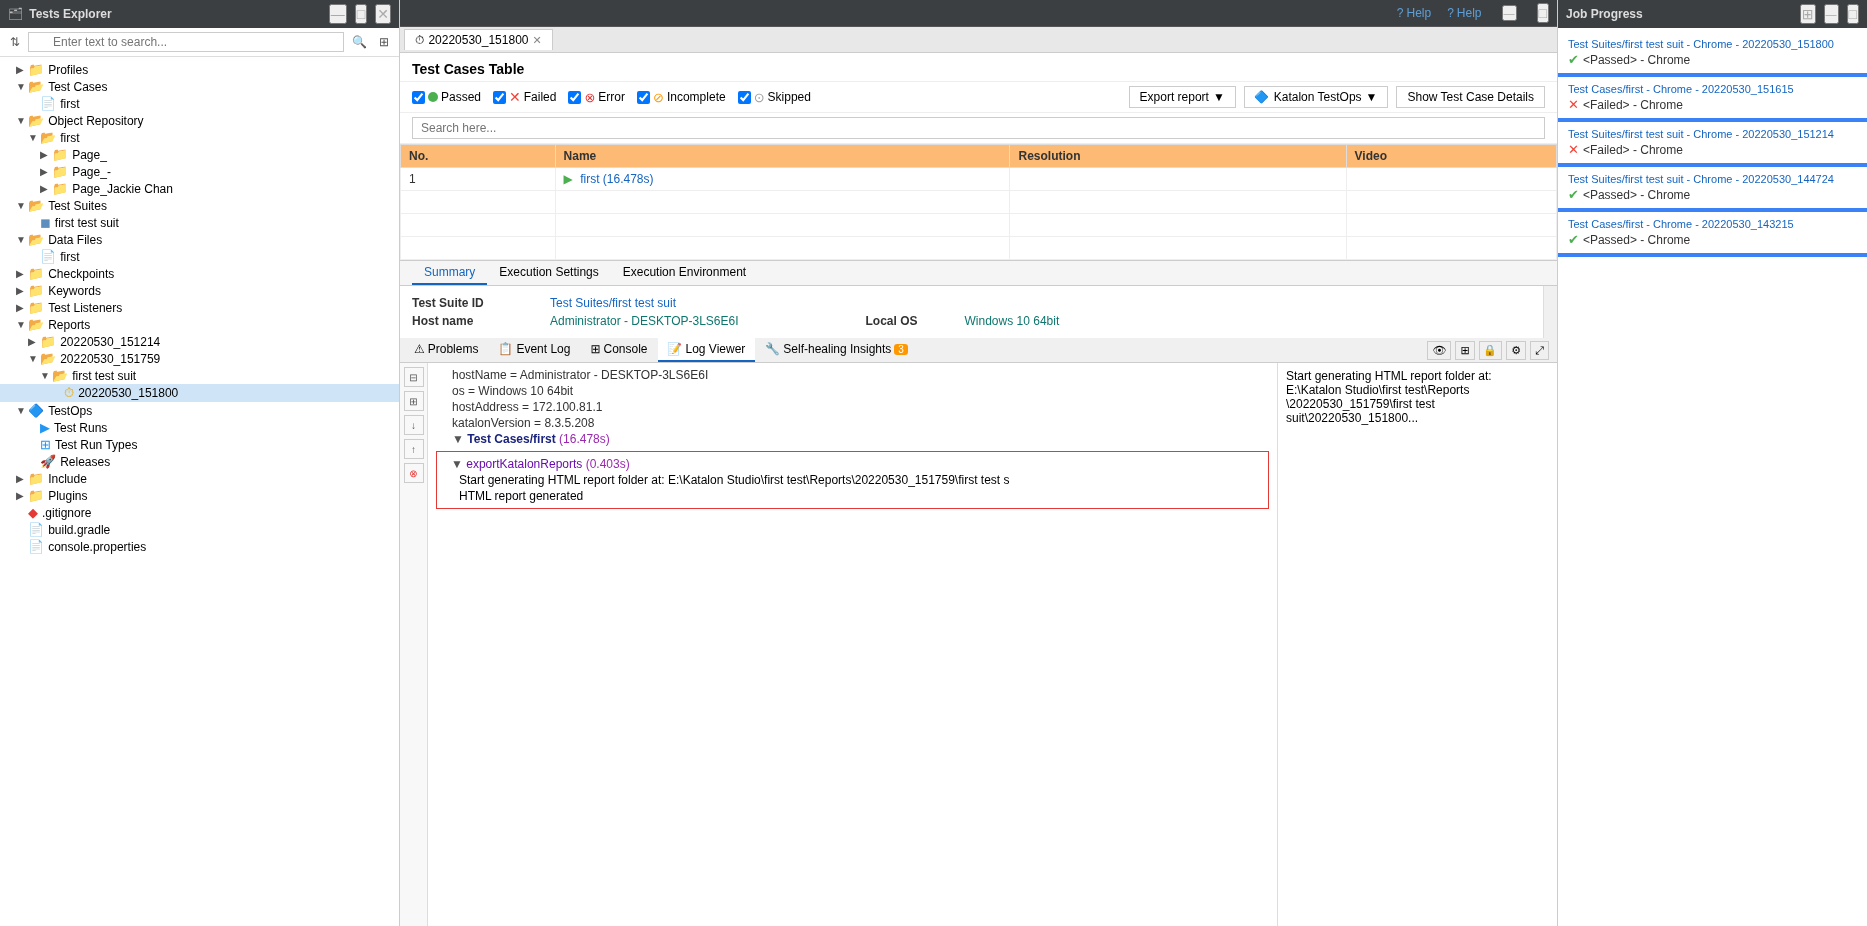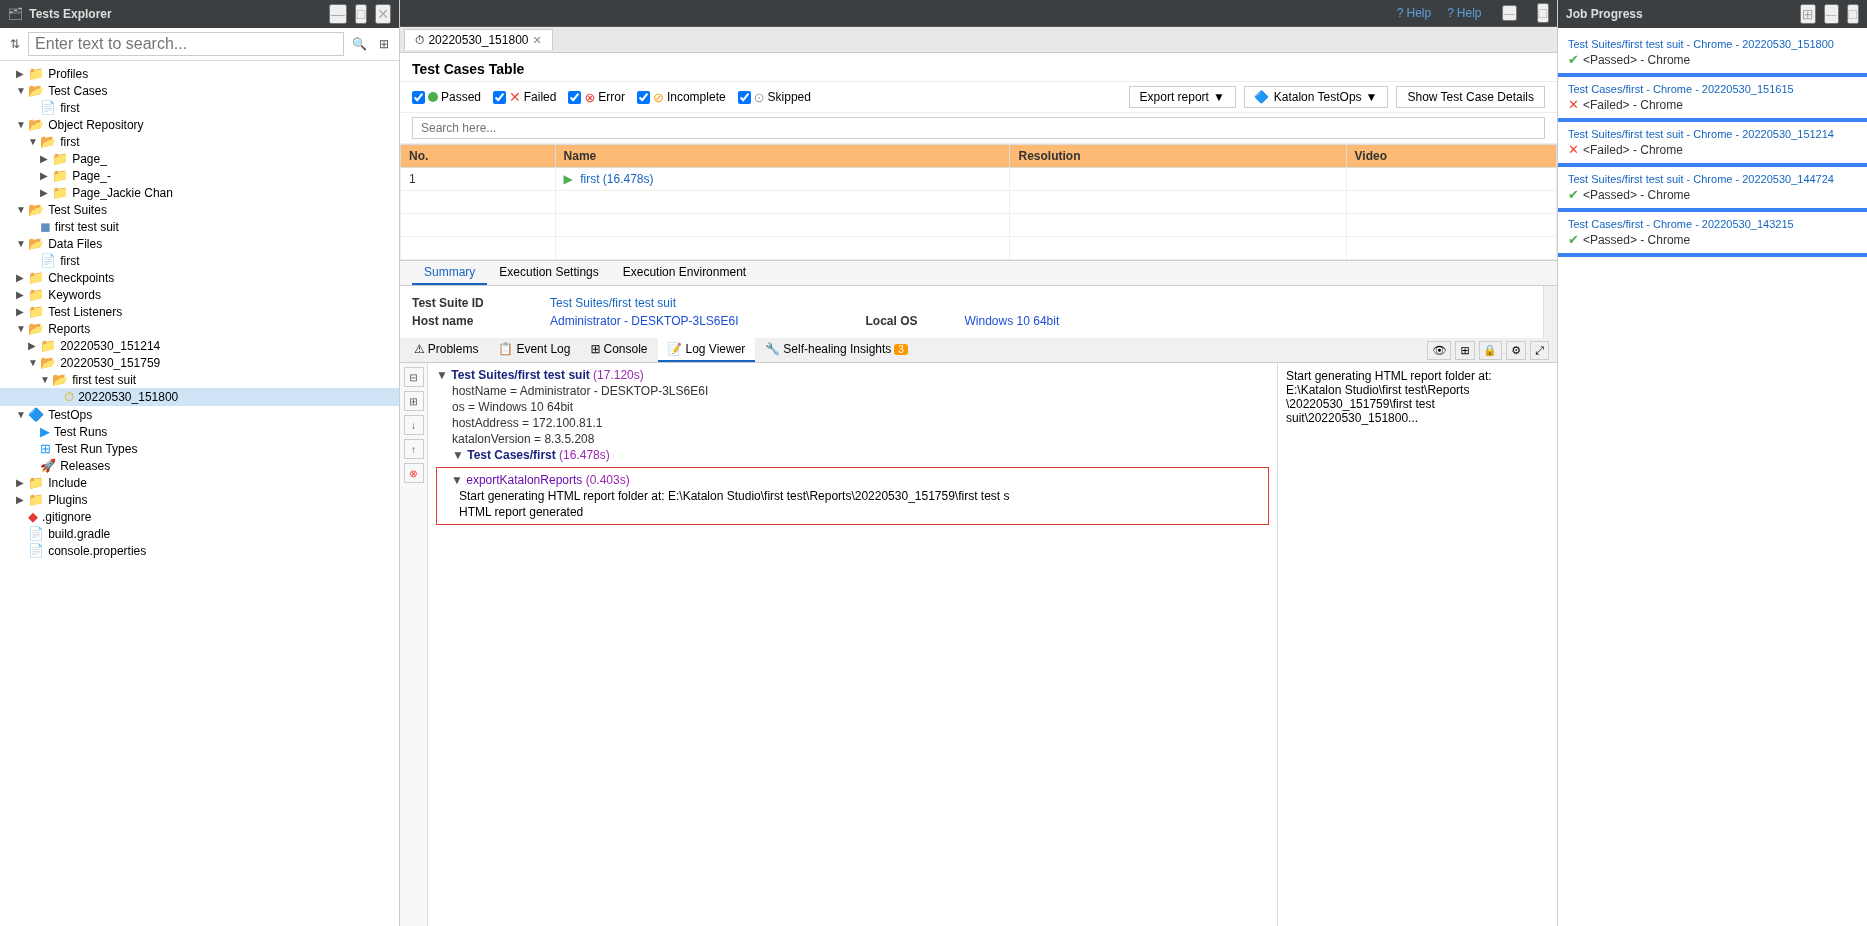--- a/index.html
+++ b/index.html
@@ -29,22 +29,22 @@
       display: flex;
       align-items: center;
       padding: 4px 6px;
       border-bottom: 1px solid #ddd;
       background: #fff;
       gap: 4px;
     }
     .search-bar input {
       flex: 1;
       border: 1px solid #ccc;
-      padding: 2px 6px;
-      font-size: 16px;
+      padding: 2px 24px;
+      font-size: 12px;
       outline: none;
     }
     .search-icon-btn, .filter-icon-btn {
       background: none;
       border: none;
       cursor: pointer;
       color: #555;
       padding: 2px 4px;
     }
     .tree-container {
@@ -226,21 +226,21 @@
       font-size: 12px;
       position: relative;
     }
     .summary-row {
       display: flex;
       align-items: baseline;
       padding: 2px 0;
       gap: 8px;
     }
     .summary-label { font-weight: bold; width: 130px; color: #333; }
-    .summary-value { color: #1d4ed8; }
+    .summary-value { color: #0f766e; }
     .summary-link { color: #1565c0; text-decoration: none; cursor: pointer; }
     .scrollbar-stub {
       position: absolute;
       right: 0;
       top: 0;
       width: 14px;
       height: 100%;
       background: #f0f0f0;
       border-left: 1px solid #ddd;
     }
@@ -749,25 +749,20 @@
 
       <div class="log-body">
         <div class="log-left-controls">
           <button class="log-ctrl-btn">⊟</button>
           <button class="log-ctrl-btn">⊞</button>
           <button class="log-ctrl-btn">↓</button>
           <button class="log-ctrl-btn">↑</button>
           <button class="log-ctrl-btn" style="color:#e53935;">⊗</button>
         </div>
         <div class="log-tree">
-          <div class="log-entry">
-            <span class="log-expand">▼</span>
-            <span style="color:#1a237e;font-weight:bold;"> Test Suites/first test suit </span>
-            <span class="timing-purple">(17.120s)</span>
-          </div>
           <div class="log-entry param">hostName = Administrator - DESKTOP-3LS6E6I</div>
           <div class="log-entry param">os = Windows 10 64bit</div>
           <div class="log-entry param">hostAddress = 172.100.81.1</div>
           <div class="log-entry param">katalonVersion = 8.3.5.208</div>
           <div class="log-entry" style="padding-left:16px;">
             <span class="log-expand">▼</span>
             <span style="color:#1a237e;font-weight:bold;"> Test Cases/first </span>
             <span class="timing-purple">(16.478s)</span>
           </div>
           <div class="highlighted-block">

